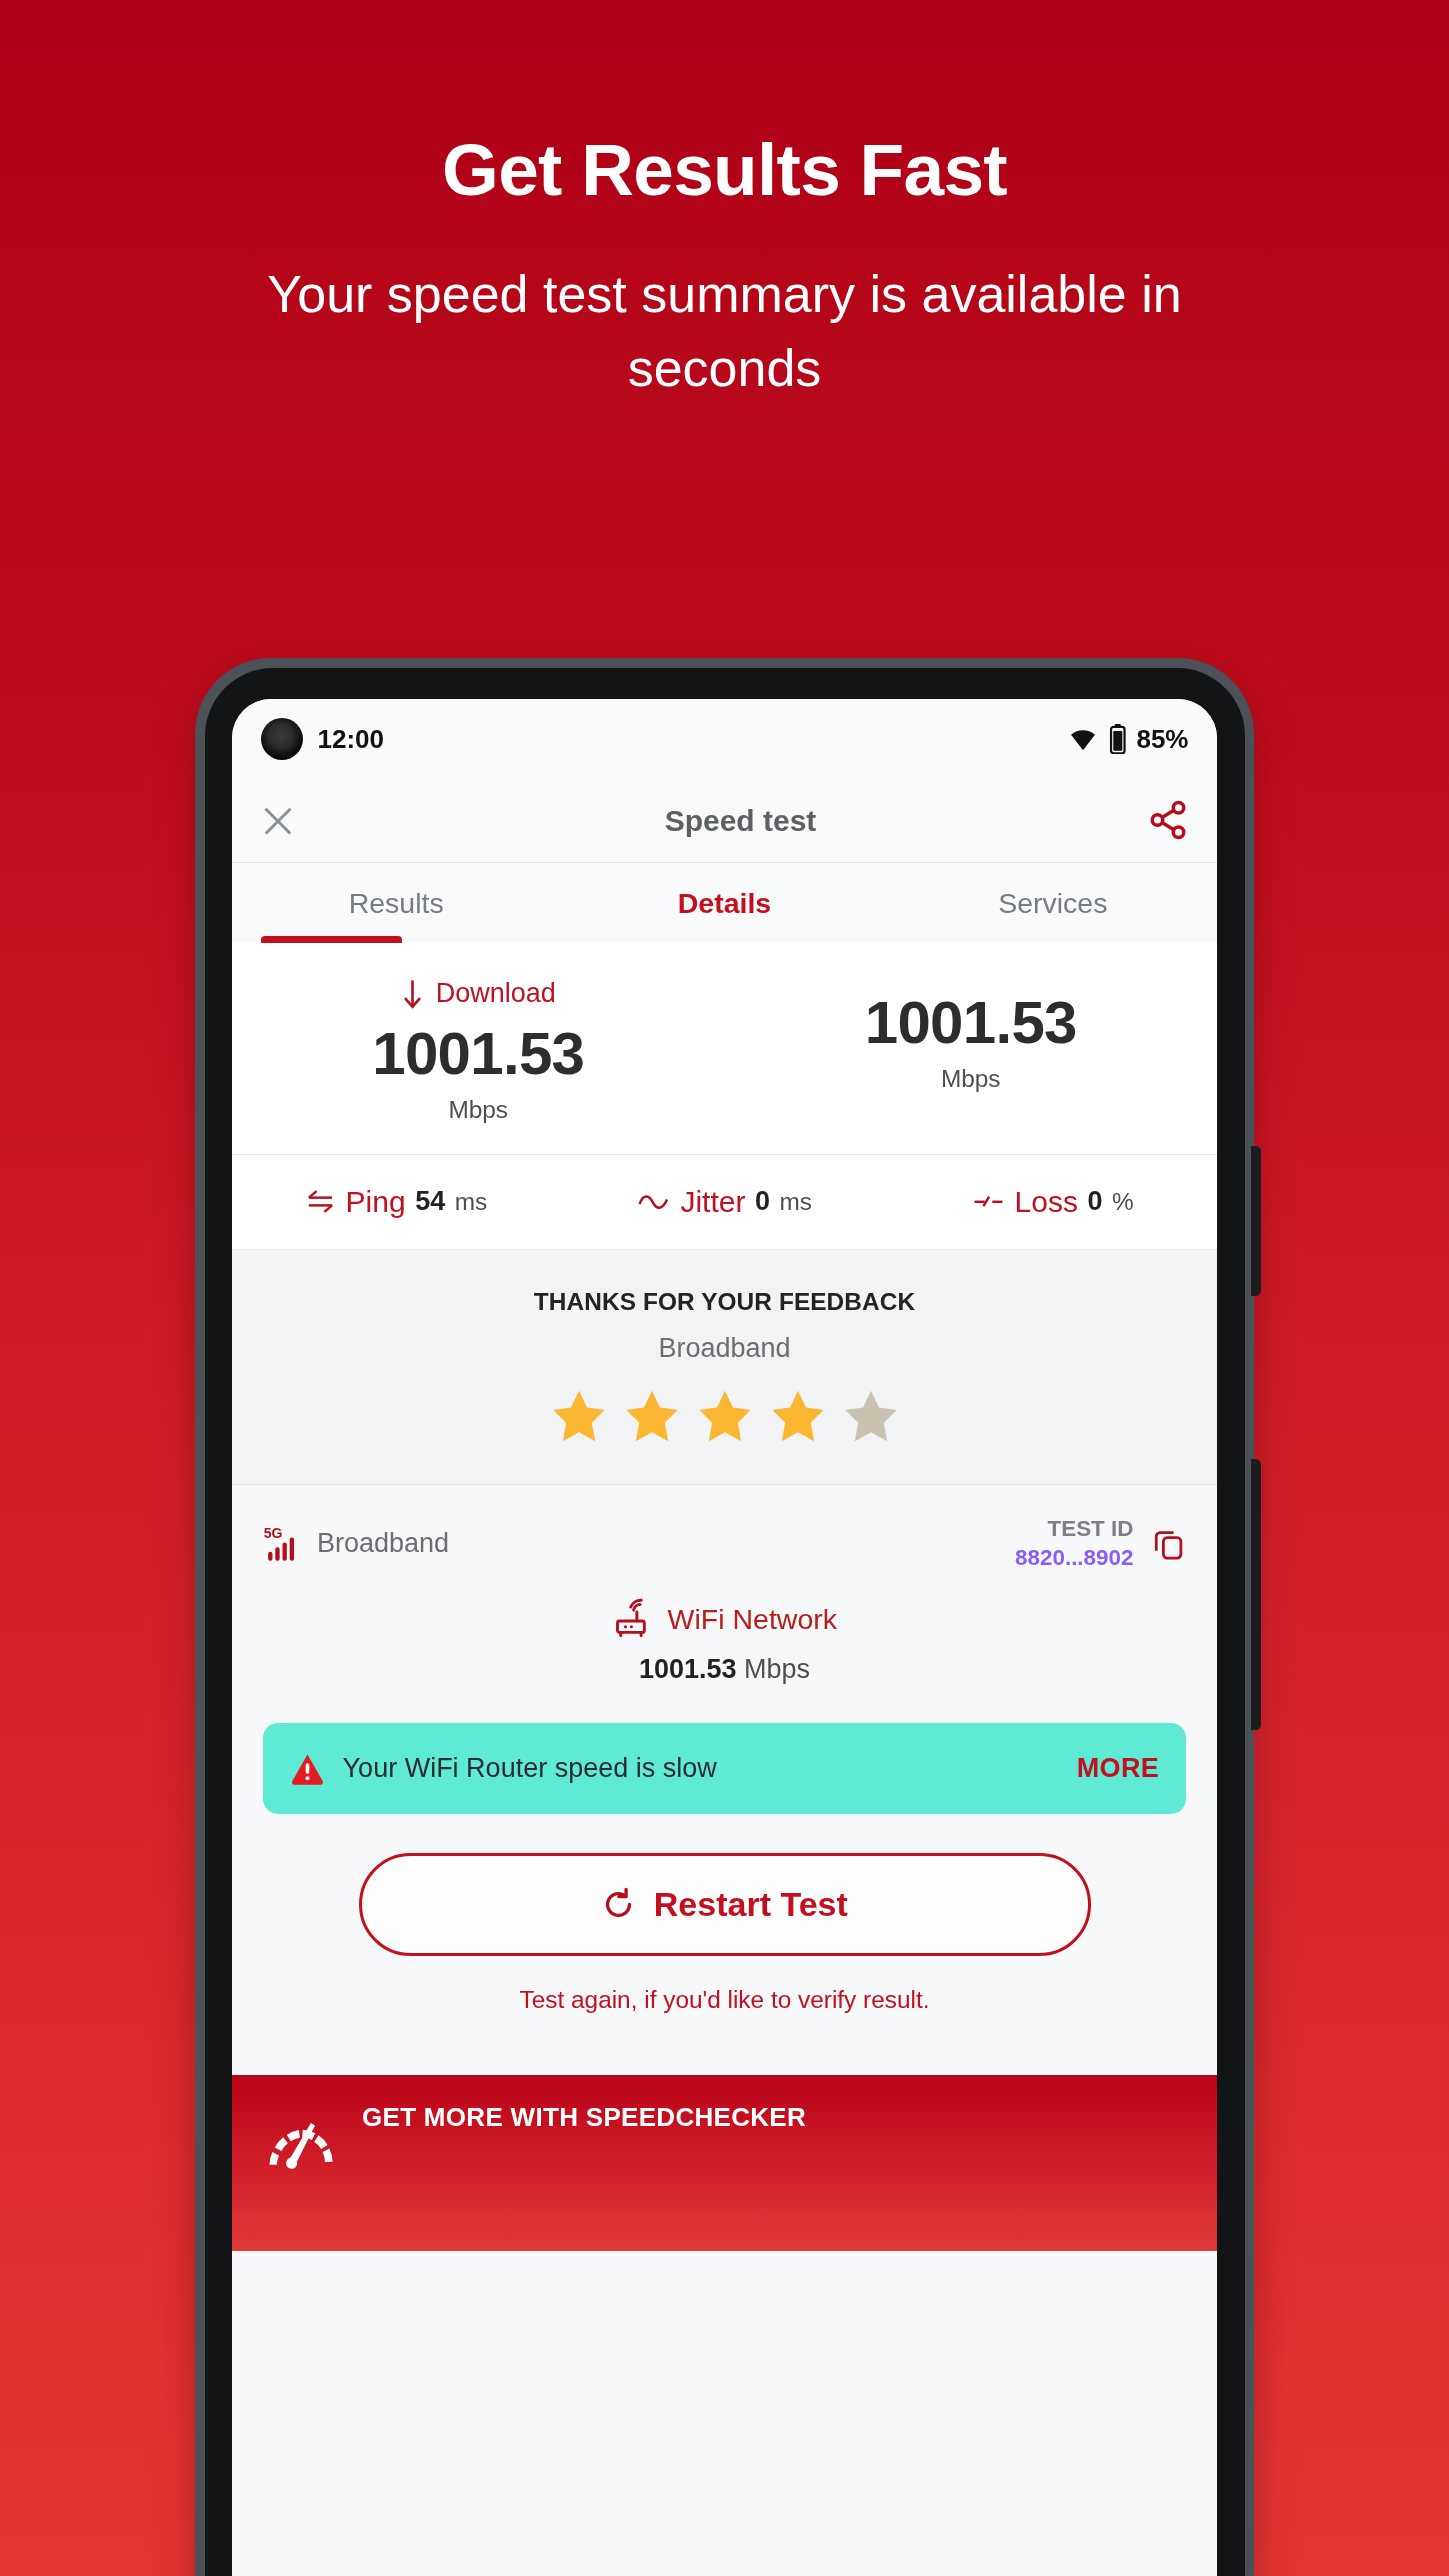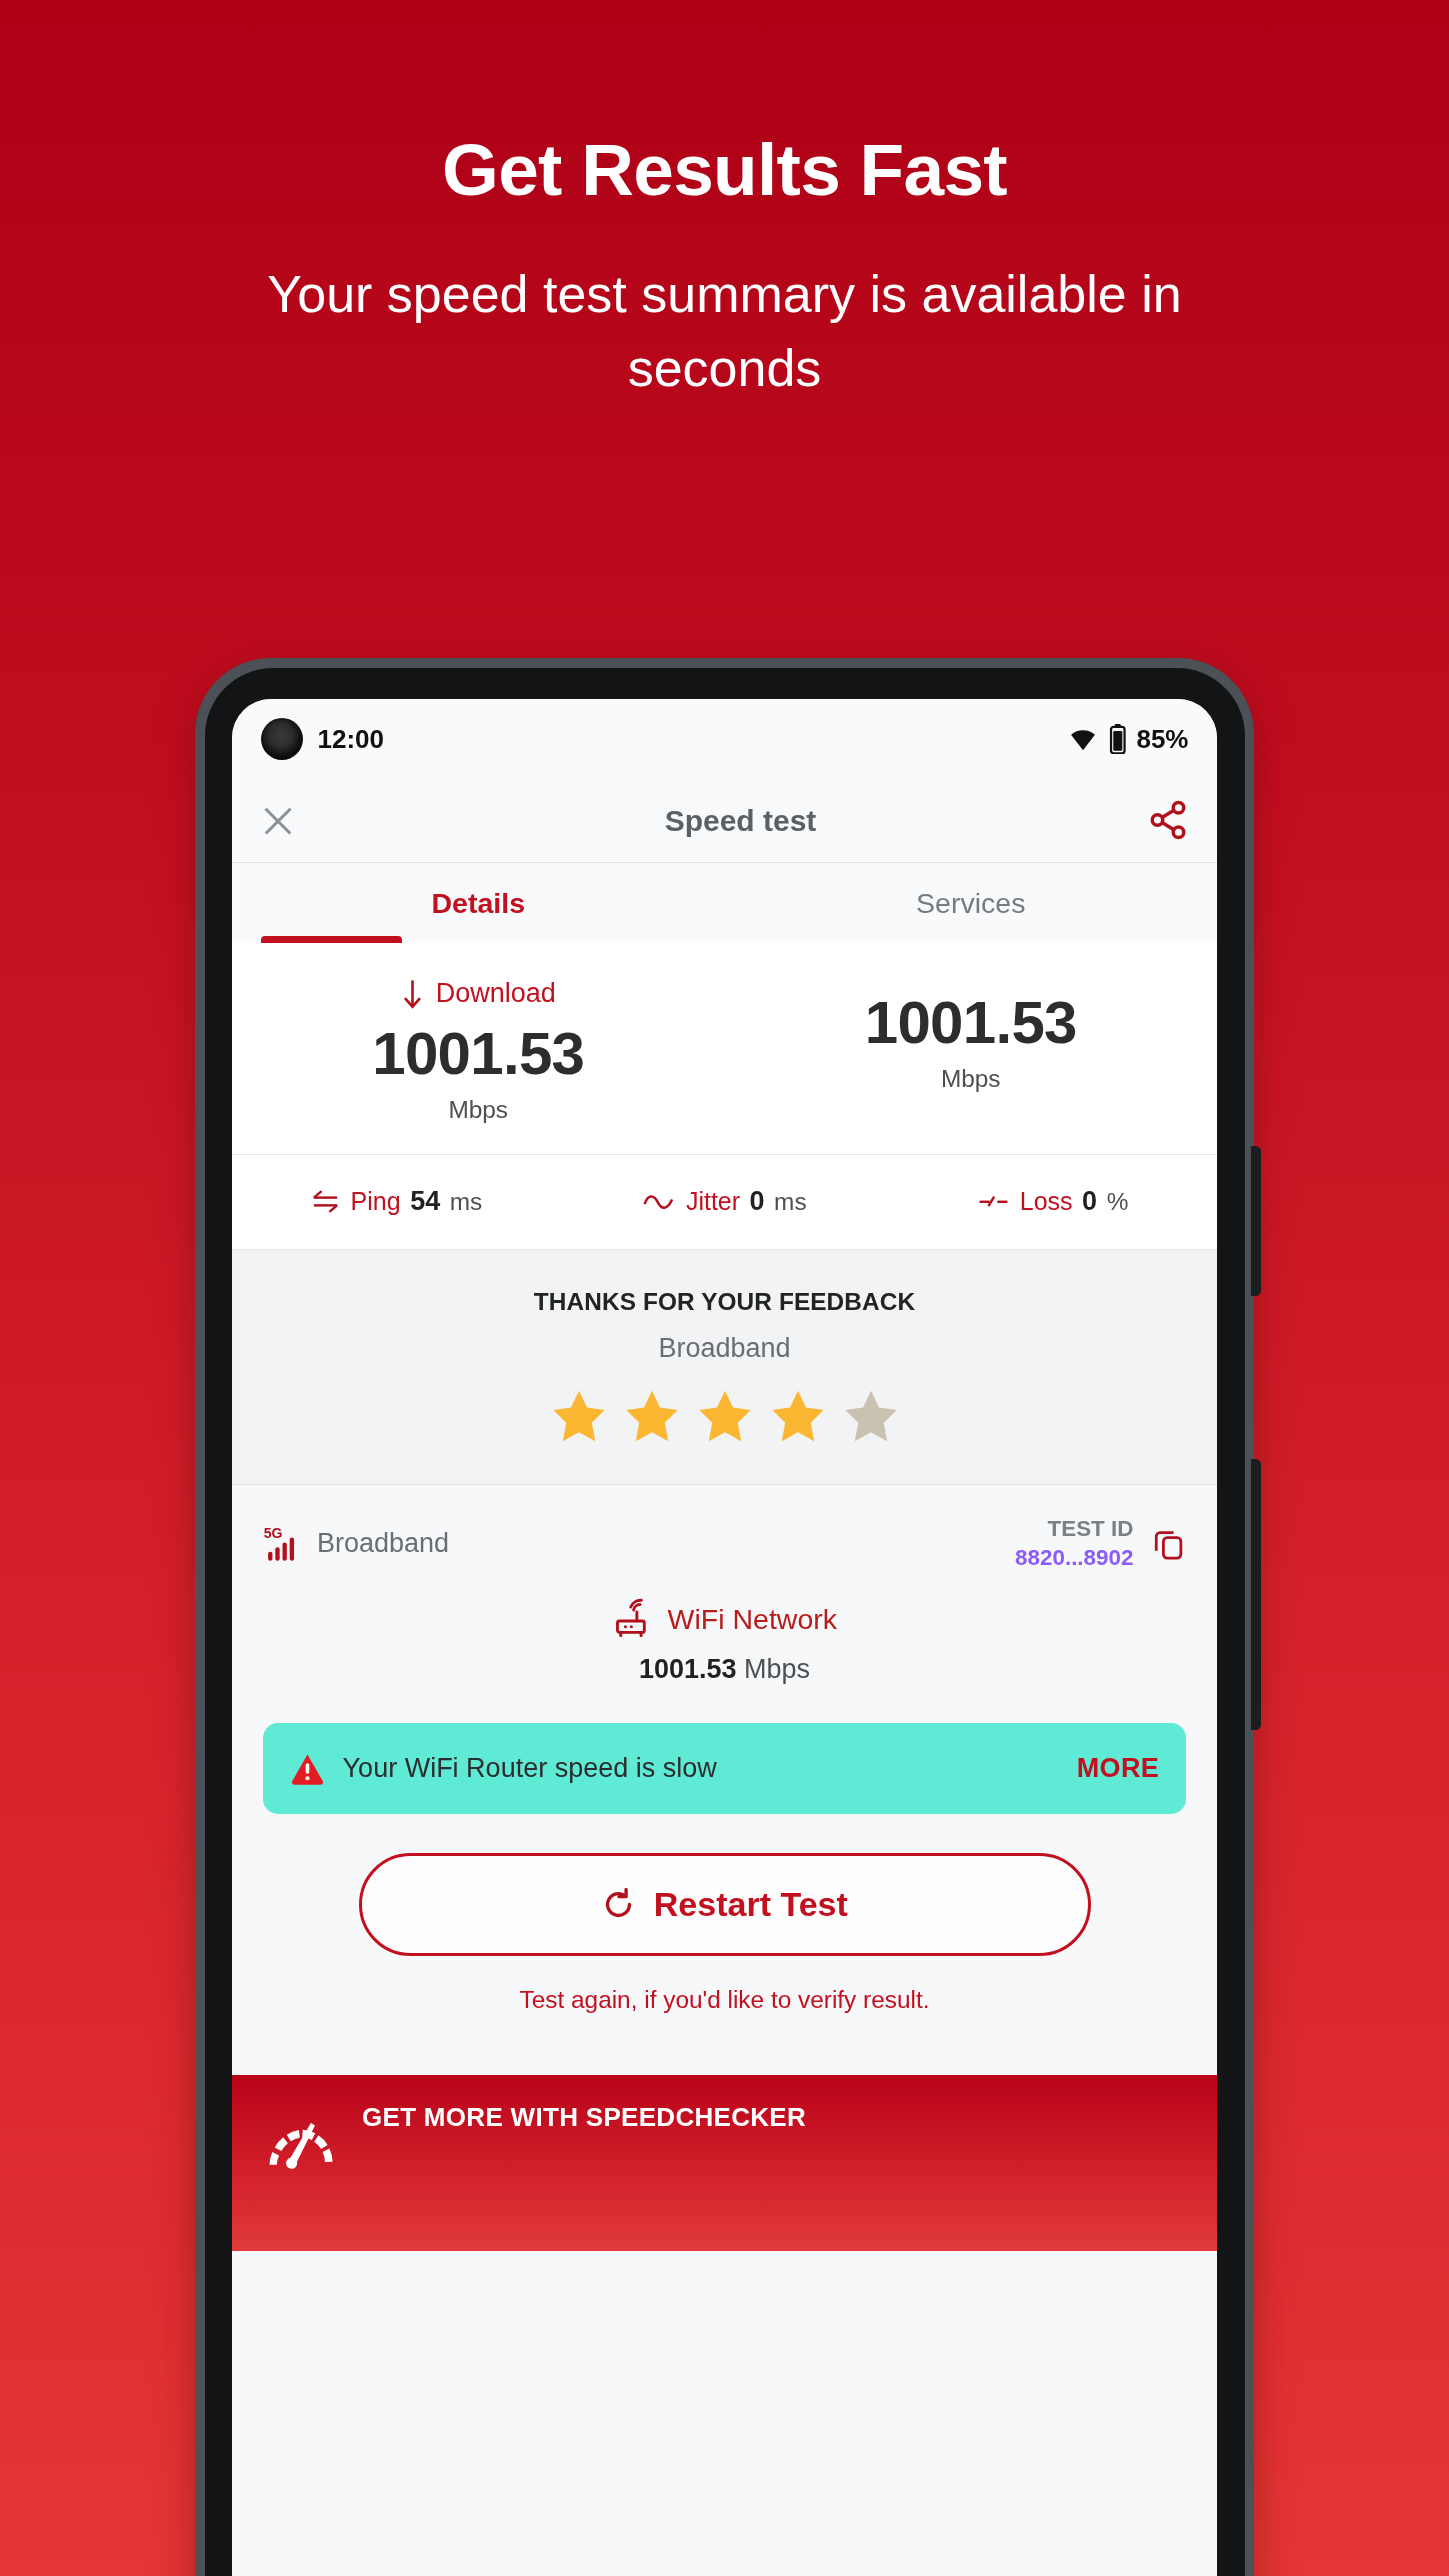--- a/index.html
+++ b/index.html
@@ -148,21 +148,21 @@
   .speed-unit { font-size:24.4px; color:#4d5052; margin-top:8.1px; }
 
   
   .metrics {
     background:#ffffff;
     display:flex; align-items:center;
     height:95px;
     border-bottom:1.4px solid #e4e6e8;
   }
   .metric { flex:1; display:flex; align-items:center; justify-content:center; gap:9.5px; }
-  .metric-label { color:#c2101f; font-size:25px; }
+  .metric-label { color:#c2101f; font-size:30px; }
   .metric-val { color:#1f2123; font-size:27px; font-weight:bold; }
   .metric-unit { color:#4d5052; font-size:24.4px; }
 
   
   .feedback {
     background:#f2f3f4;
     text-align:center;
     padding:38px 0 39px 0;
     border-bottom:1.4px solid #e4e6e8;
   }
@@ -269,20 +269,21 @@
           <circle cx="18" cy="5" r="3"></circle>
           <circle cx="6" cy="12" r="3"></circle>
           <circle cx="18" cy="19" r="3"></circle>
           <line x1="8.6" y1="10.6" x2="15.4" y2="6.4"></line>
           <line x1="8.6" y1="13.4" x2="15.4" y2="17.6"></line>
         </svg>
       </div>
     </div>
 
     <div class="tabs">
+      <div class="tab">Results</div>
       <div class="tab accent">Details</div>
       <div class="tab">Services</div>
       <div class="tab-underline"></div>
     </div>
 
     <div class="speeds">
       <div class="speed-col">
         <div class="speed-head">
           <svg width="23" height="30" viewBox="0 0 16 22" fill="none" stroke="#b3101d" stroke-width="1.9">
             <line x1="8" y1="1" x2="8" y2="20"></line>

